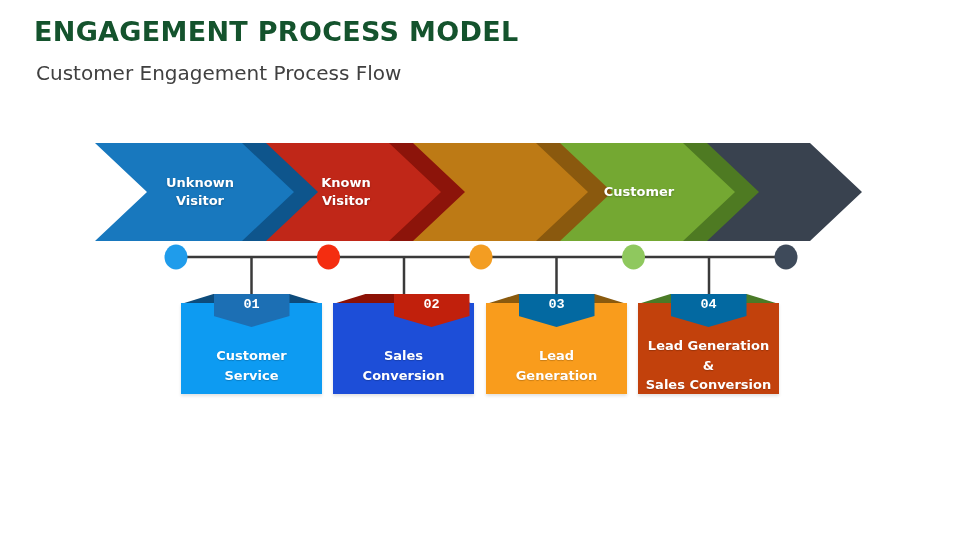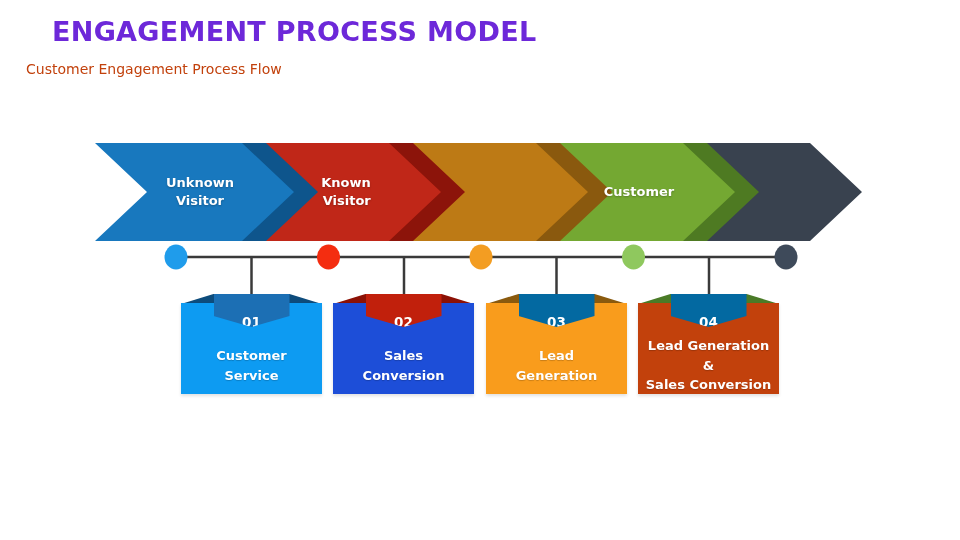--- a/index.html
+++ b/index.html
@@ -1,34 +1,34 @@
 <!DOCTYPE html>
 <html><head>
 <meta charset="utf-8">
 <style>
   html,body{margin:0;padding:0;background:#fff;}
   .slide{position:relative;width:960px;height:540px;background:#ffffff;overflow:hidden;
          font-family:"DejaVu Sans","Liberation Sans",sans-serif;}
-  .title{position:absolute;left:52px;top:16px;font-size:27px;font-weight:bold;
-         color:#6d28d9;letter-spacing:.3px;white-space:nowrap;}
-  .subtitle{position:absolute;left:26px;top:61px;font-size:14px;color:#c2410c;white-space:nowrap;}
+  .title{position:absolute;left:34px;top:16px;font-size:27px;font-weight:bold;
+         color:#14532d;letter-spacing:.3px;white-space:nowrap;}
+  .subtitle{position:absolute;left:36px;top:61px;font-size:20px;color:#404040;white-space:nowrap;}
   .band-svg{position:absolute;left:0;top:0;width:960px;height:540px;}
   .arrow-label{position:absolute;top:143px;height:98px;width:124px;display:flex;
                align-items:center;justify-content:center;text-align:center;
                color:#ffffff;font-weight:bold;font-size:13px;line-height:1.4;
                white-space:pre-line;text-shadow:0 1px 2px rgba(0,0,0,.25);pointer-events:none;}
   .card{position:absolute;top:294px;width:141px;height:100px;}
   .card-flap{position:absolute;top:0;left:0;right:0;height:10px;
              clip-path:polygon(0 100%,23% 0,77% 0,100% 100%);}
   .card-body{position:absolute;top:9px;left:0;right:0;bottom:0;
              box-shadow:0 2px 3px rgba(0,0,0,.12);}
   .card-banner{position:absolute;top:0;left:32.5px;width:76px;height:33px;
                clip-path:polygon(0 0,100% 0,100% 67%,50% 100%,0 67%);
                text-align:center;color:#fff;font-weight:bold;font-size:13.5px;
-               padding-top:20px;box-sizing:border-box;}
+               padding-top:3px;box-sizing:border-box;font-family:Liberation Mono, monospace;}
   .card-label{position:absolute;top:36px;left:2px;right:2px;bottom:2px;display:flex;
               align-items:center;justify-content:center;text-align:center;color:#fff;
               font-size:13px;font-weight:600;line-height:1.5;white-space:pre-line;
               text-shadow:0 1px 1px rgba(0,0,0,.2);}
 </style>
 </head>
 <body>
 
 <div class="slide">
 
@@ -59,42 +59,42 @@
 
     <ellipse cx="176" cy="257" rx="11.5" ry="12.5" fill="#1F9CEB"></ellipse>
     <ellipse cx="328.5" cy="257" rx="11.5" ry="12.5" fill="#F42D10"></ellipse>
     <ellipse cx="481" cy="257" rx="11.5" ry="12.5" fill="#F39D22"></ellipse>
     <ellipse cx="633.5" cy="257" rx="11.5" ry="12.5" fill="#8FC85E"></ellipse>
     <ellipse cx="786" cy="257" rx="11.5" ry="12.5" fill="#3E4A5A"></ellipse>
   </svg>
 
   <div class="arrow-label" style="left:138px;text-align:center;">Unknown
 Visitor</div>
-  <div class="arrow-label" style="left:284px;text-align:right;">Known
+  <div class="arrow-label" style="left:284px;">Known
 Visitor</div>
   <div class="arrow-label" style="left:577px;">Customer</div>
 
   <div class="card" style="left:181px;">
     <div class="card-flap" style="background: rgb(13, 76, 124);"></div>
     <div class="card-body" style="background: rgb(13, 155, 242);">
       <div class="card-label">Customer
 Service</div>
     </div>
     <div class="card-banner" style="background: rgb(28, 111, 180);">
       <span>01</span>
     </div>
   </div>
 
   <div class="card" style="left:333px;">
     <div class="card-flap" style="background: rgb(140, 17, 5);"></div>
     <div class="card-body" style="background: #1d4ed8;">
       <div class="card-label">Sales
 Conversion</div>
     </div>
-    <div class="card-banner" style="background: rgb(193, 32, 12);">
+    <div class="card-banner" style="background: rgb(193, 32, 12); margin-left: 28px;">
       <span>02</span>
     </div>
   </div>
 
   <div class="card" style="left:486px;">
     <div class="card-flap" style="background: rgb(138, 90, 14);"></div>
     <div class="card-body" style="background: rgb(249, 156, 28);">
       <div class="card-label">Lead
 Generation</div>
     </div>

